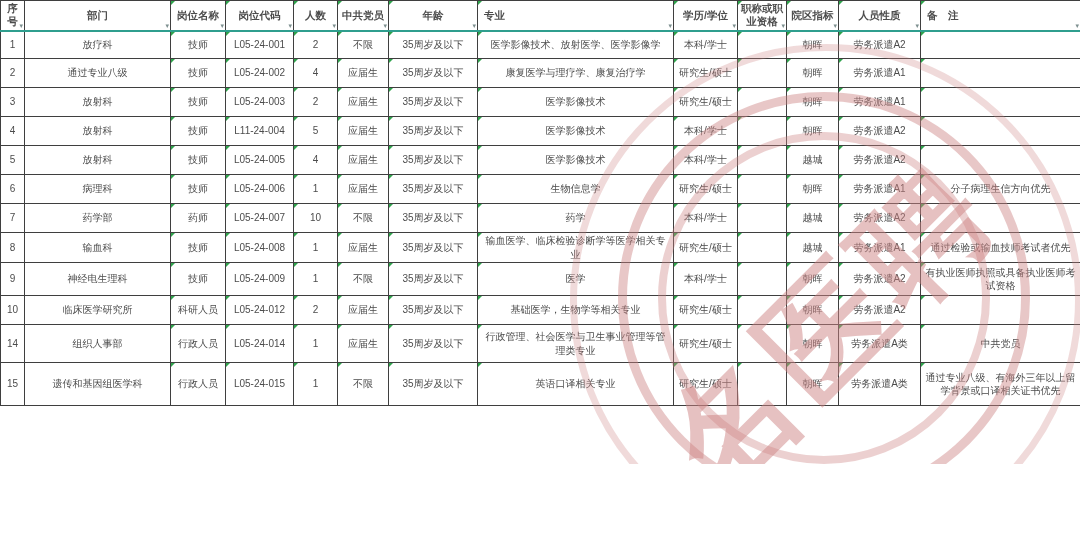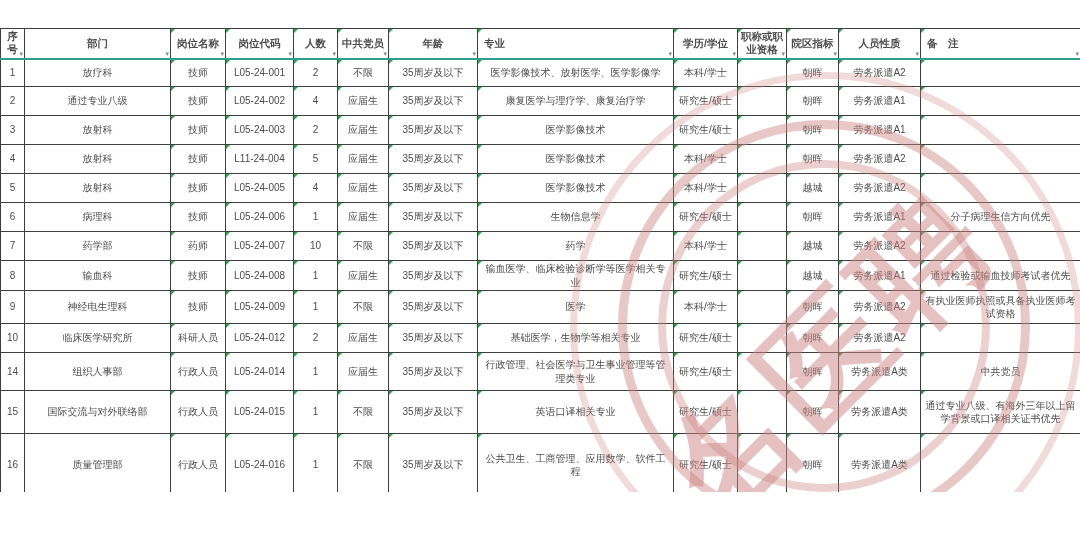--- a/index.html
+++ b/index.html
@@ -5,21 +5,21 @@
   :root{
     --border:#3f3f3f;
     --divider:#2f9e8e;
     --flag:#2fa34c;
     --wm:#cd8787;
     --text:#4c4c4c;
   }
   *{box-sizing:border-box; margin:0; padding:0;}
   html,body{background:#ffffff;}
   body{font-family:"Liberation Sans", sans-serif; color:var(--text);}
-  .stage{position:relative; width:1080px; height:464px; overflow:hidden; background:#fff;margin-top:28px;}
+  .stage{position:relative; width:1080px; height:464px; overflow:hidden; background:#fff;}
 
   table{border-collapse:collapse; table-layout:fixed; width:1080px;}
   th,td{border:1px solid var(--border); overflow:hidden; vertical-align:middle; position:relative;}
   thead th{
     font-size:10.5px; font-weight:bold; text-align:center;
     padding:1px 2px; line-height:1.25; height:30px;
     border-bottom:2px solid var(--divider);
   }
   thead th.left{text-align:left; padding-left:6px;}
   tbody td{font-size:10px; text-align:center; padding:1px 3px; line-height:1.35;}
@@ -245,47 +245,32 @@
           <td class="flag">35周岁及以下</td>
           <td class="left flag">行政管理、社会医学与卫生事业管理等管理类专业</td>
           <td class="flag">研究生/硕士</td>
           <td class="flag"></td>
           <td class="flag">朝晖</td>
           <td class="flag">劳务派遣A类</td>
           <td class="left flag">中共党员</td>
         </tr>
         <tr style="height: 43px;">
           <td>15</td>
-          <td>国际交流与对外联络部</td>
+          <td>遗传和基因组医学科</td>
           <td class="flag">行政人员</td>
           <td class="flag">L05-24-015</td>
           <td class="flag">1</td>
           <td class="flag">不限</td>
           <td class="flag">35周岁及以下</td>
           <td class="left flag">英语口译相关专业</td>
           <td class="flag">研究生/硕士</td>
           <td class="flag"></td>
           <td class="flag">朝晖</td>
           <td class="flag">劳务派遣A类</td>
           <td class="left flag">通过专业八级、有海外三年以上留学背景或口译相关证书优先</td>
-        </tr>
-        <tr style="height: 63px;">
-          <td>16</td>
-          <td>质量管理部</td>
-          <td class="flag">行政人员</td>
-          <td class="flag">L05-24-016</td>
-          <td class="flag">1</td>
-          <td class="flag">不限</td>
-          <td class="flag">35周岁及以下</td>
-          <td class="left flag">公共卫生、工商管理、应用数学、软件工程</td>
-          <td class="flag">研究生/硕士</td>
-          <td class="flag"></td>
-          <td class="flag">朝晖</td>
-          <td class="flag">劳务派遣A类</td>
-          <td class="left flag"></td>
         </tr>
       </tbody>
   </table>
 
   <div class="watermark">
     <div class="wm-ring r-outer2"></div>
     <div class="wm-ring r-outer"></div>
     <div class="wm-ring r-inner"></div>
     <div class="wm-text">名医聘</div>
   </div>

